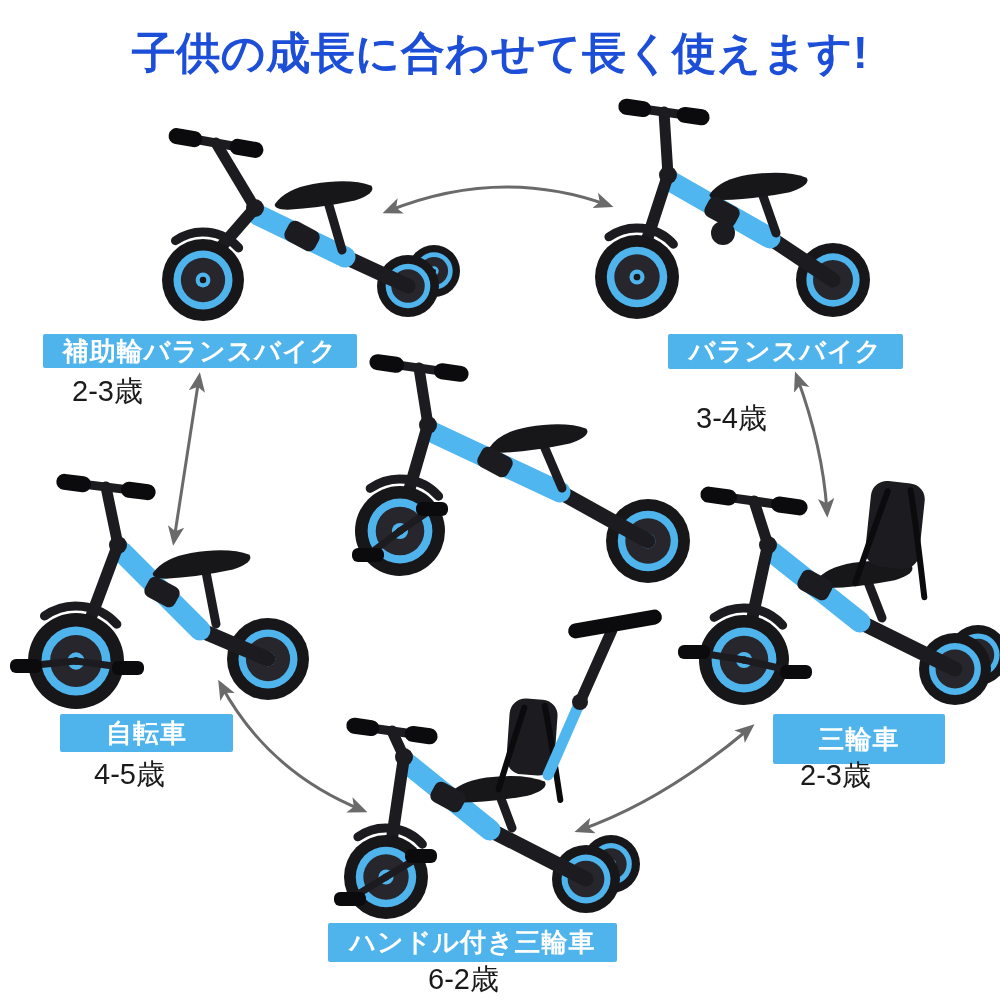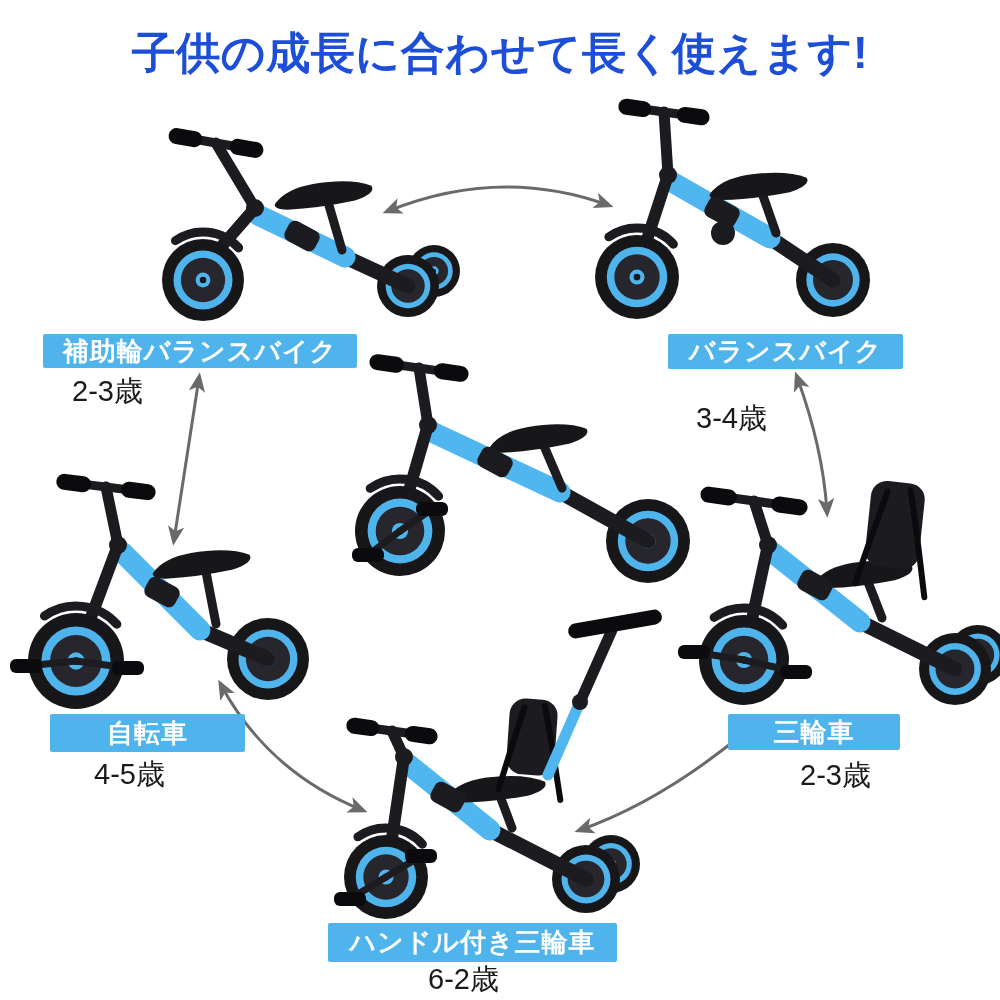--- a/index.html
+++ b/index.html
@@ -15,22 +15,22 @@
   .pill{
     position:absolute;background:var(--accent-blue);color:var(--label-text);
     display:flex;align-items:center;justify-content:center;
     border-radius:2px;font-size:26px;font-weight:600;letter-spacing:1px;white-space:nowrap;
   }
   .age{
     position:absolute;color:var(--age-text);font-size:29px;font-weight:500;white-space:nowrap;
   }
   .pill-1{left:43px;top:334px;width:314px;height:34px;}
   .pill-2{left:668px;top:322px;width:235px;height:35px;margin-top:12px;}
-  .pill-3{left:50px;top:714px;width:195px;height:38px;}
-  .pill-4{left:728px;top:714px;width:172px;height:36px;}
+  .pill-3{left:60px;top:714px;width:173px;height:38px;}
+  .pill-4{left:773px;top:714px;width:172px;height:50px;}
   .pill-5{left:328px;top:923px;width:289px;height:39px;text-align:center;}
   .age-1{left:72px;top:372px;}
   .age-2{left:696px;top:375px;margin-top:24px;}
   .age-3{left:94px;top:755px;}
   .age-4{left:800px;top:756px;}
   .age-5{left:428px;top:960px;}
 </style>
 </head>
 <body>
 

